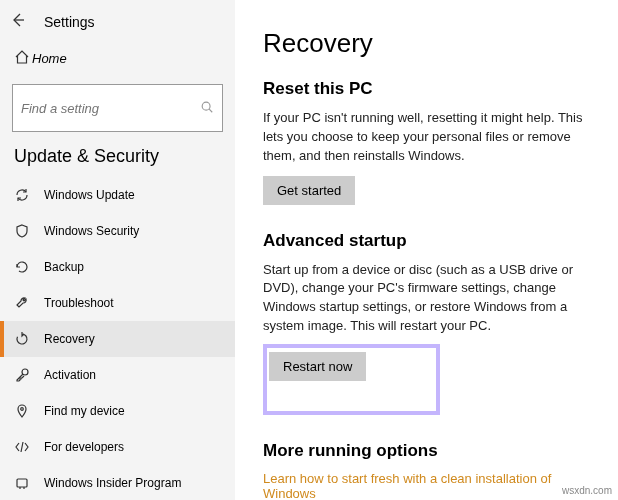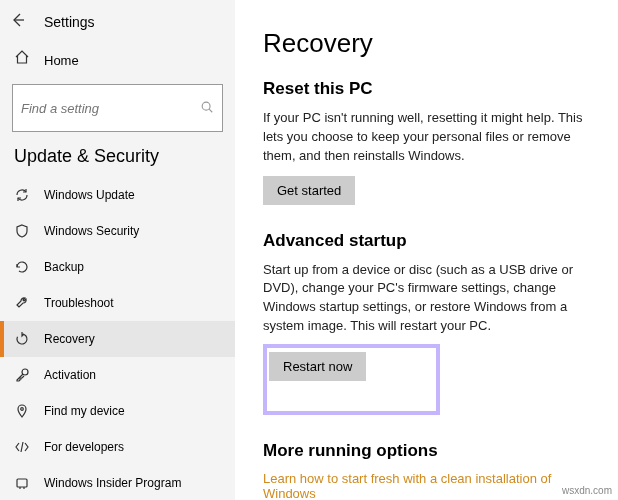--- a/index.html
+++ b/index.html
@@ -23,24 +23,25 @@
 .header-row {
   display: flex;
   align-items: center;
   padding: 4px 10px 10px 10px;
   gap: 18px;
 }
 .back-icon svg { width: 16px; height: 16px; }
 .app-title { font-size: 14px; }
 .home-row {
   display: flex;
-  align-items: flex-end;
+  align-items: center;
   padding: 8px 14px;
-  gap: 14px;
-  cursor: pointer;
+  gap: 2px;
+  cursor: pointer;
+  font-style: italic;
 }
 .home-row svg { width: 16px; height: 16px; }
 .home-label { font-size: 13px; }
 .searchbox {
   margin: 8px 12px 10px 12px;
   border: 1px solid #999;
   background: #fff;
   display: flex;
   align-items: center;
   height: 48px;

